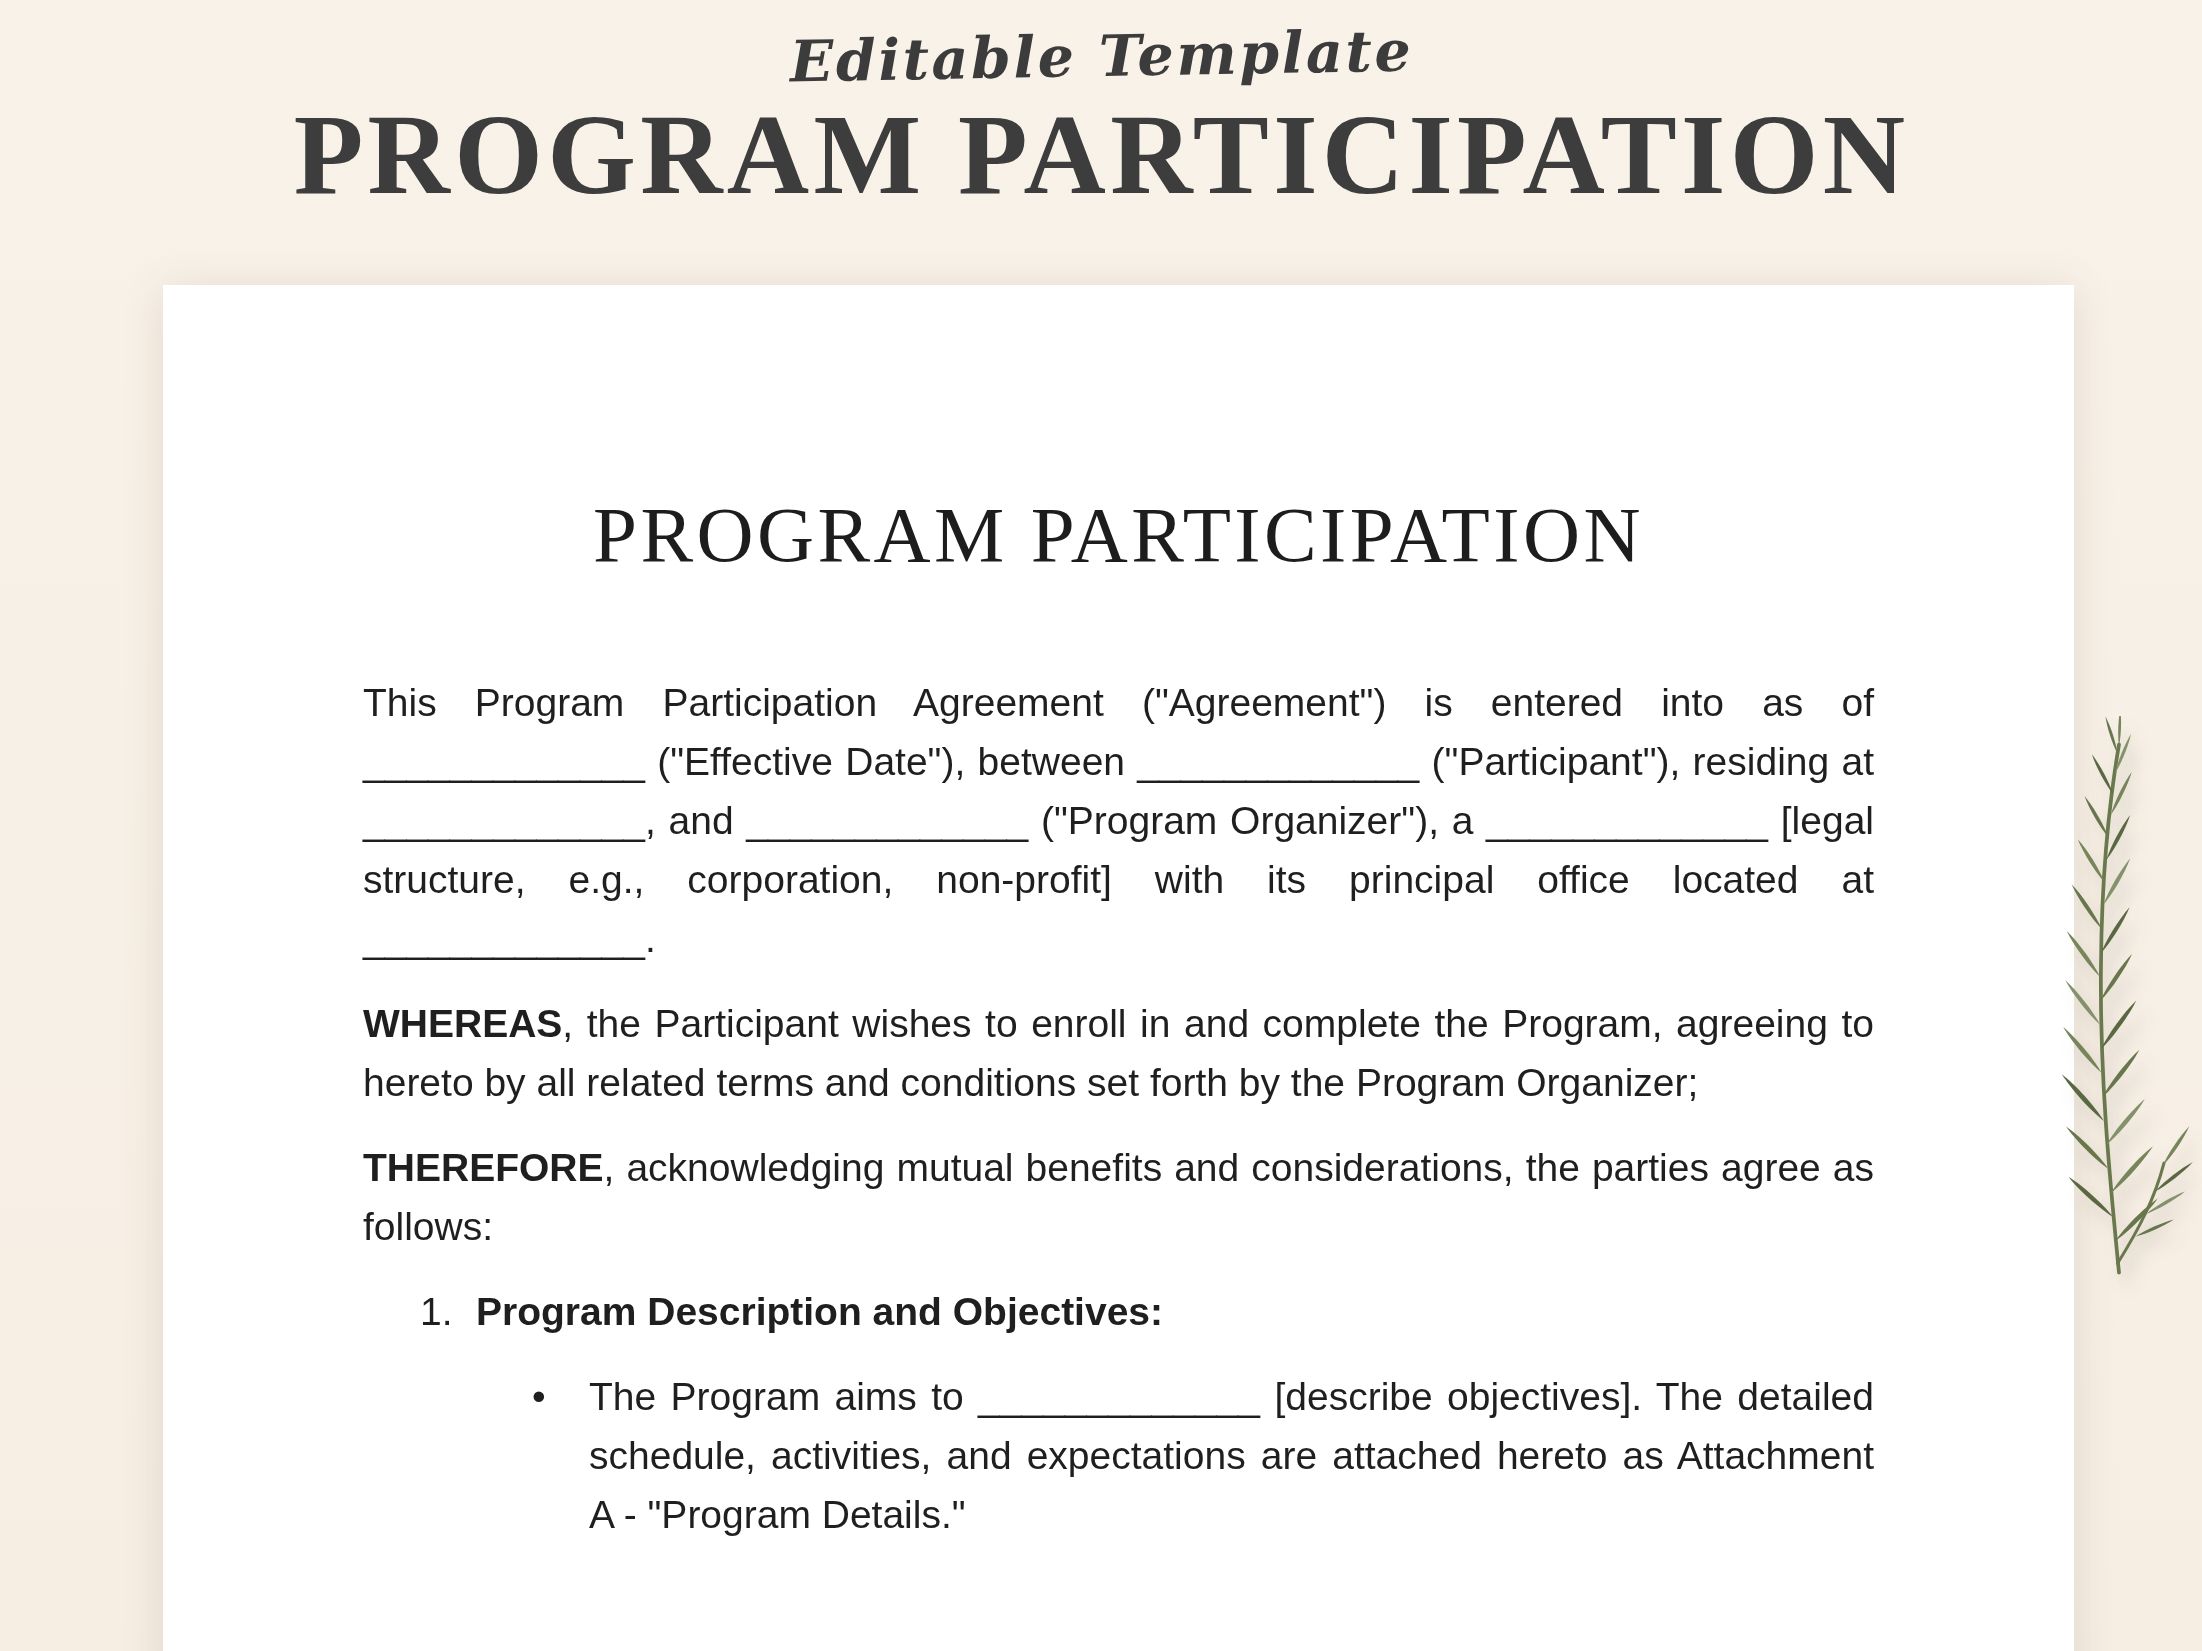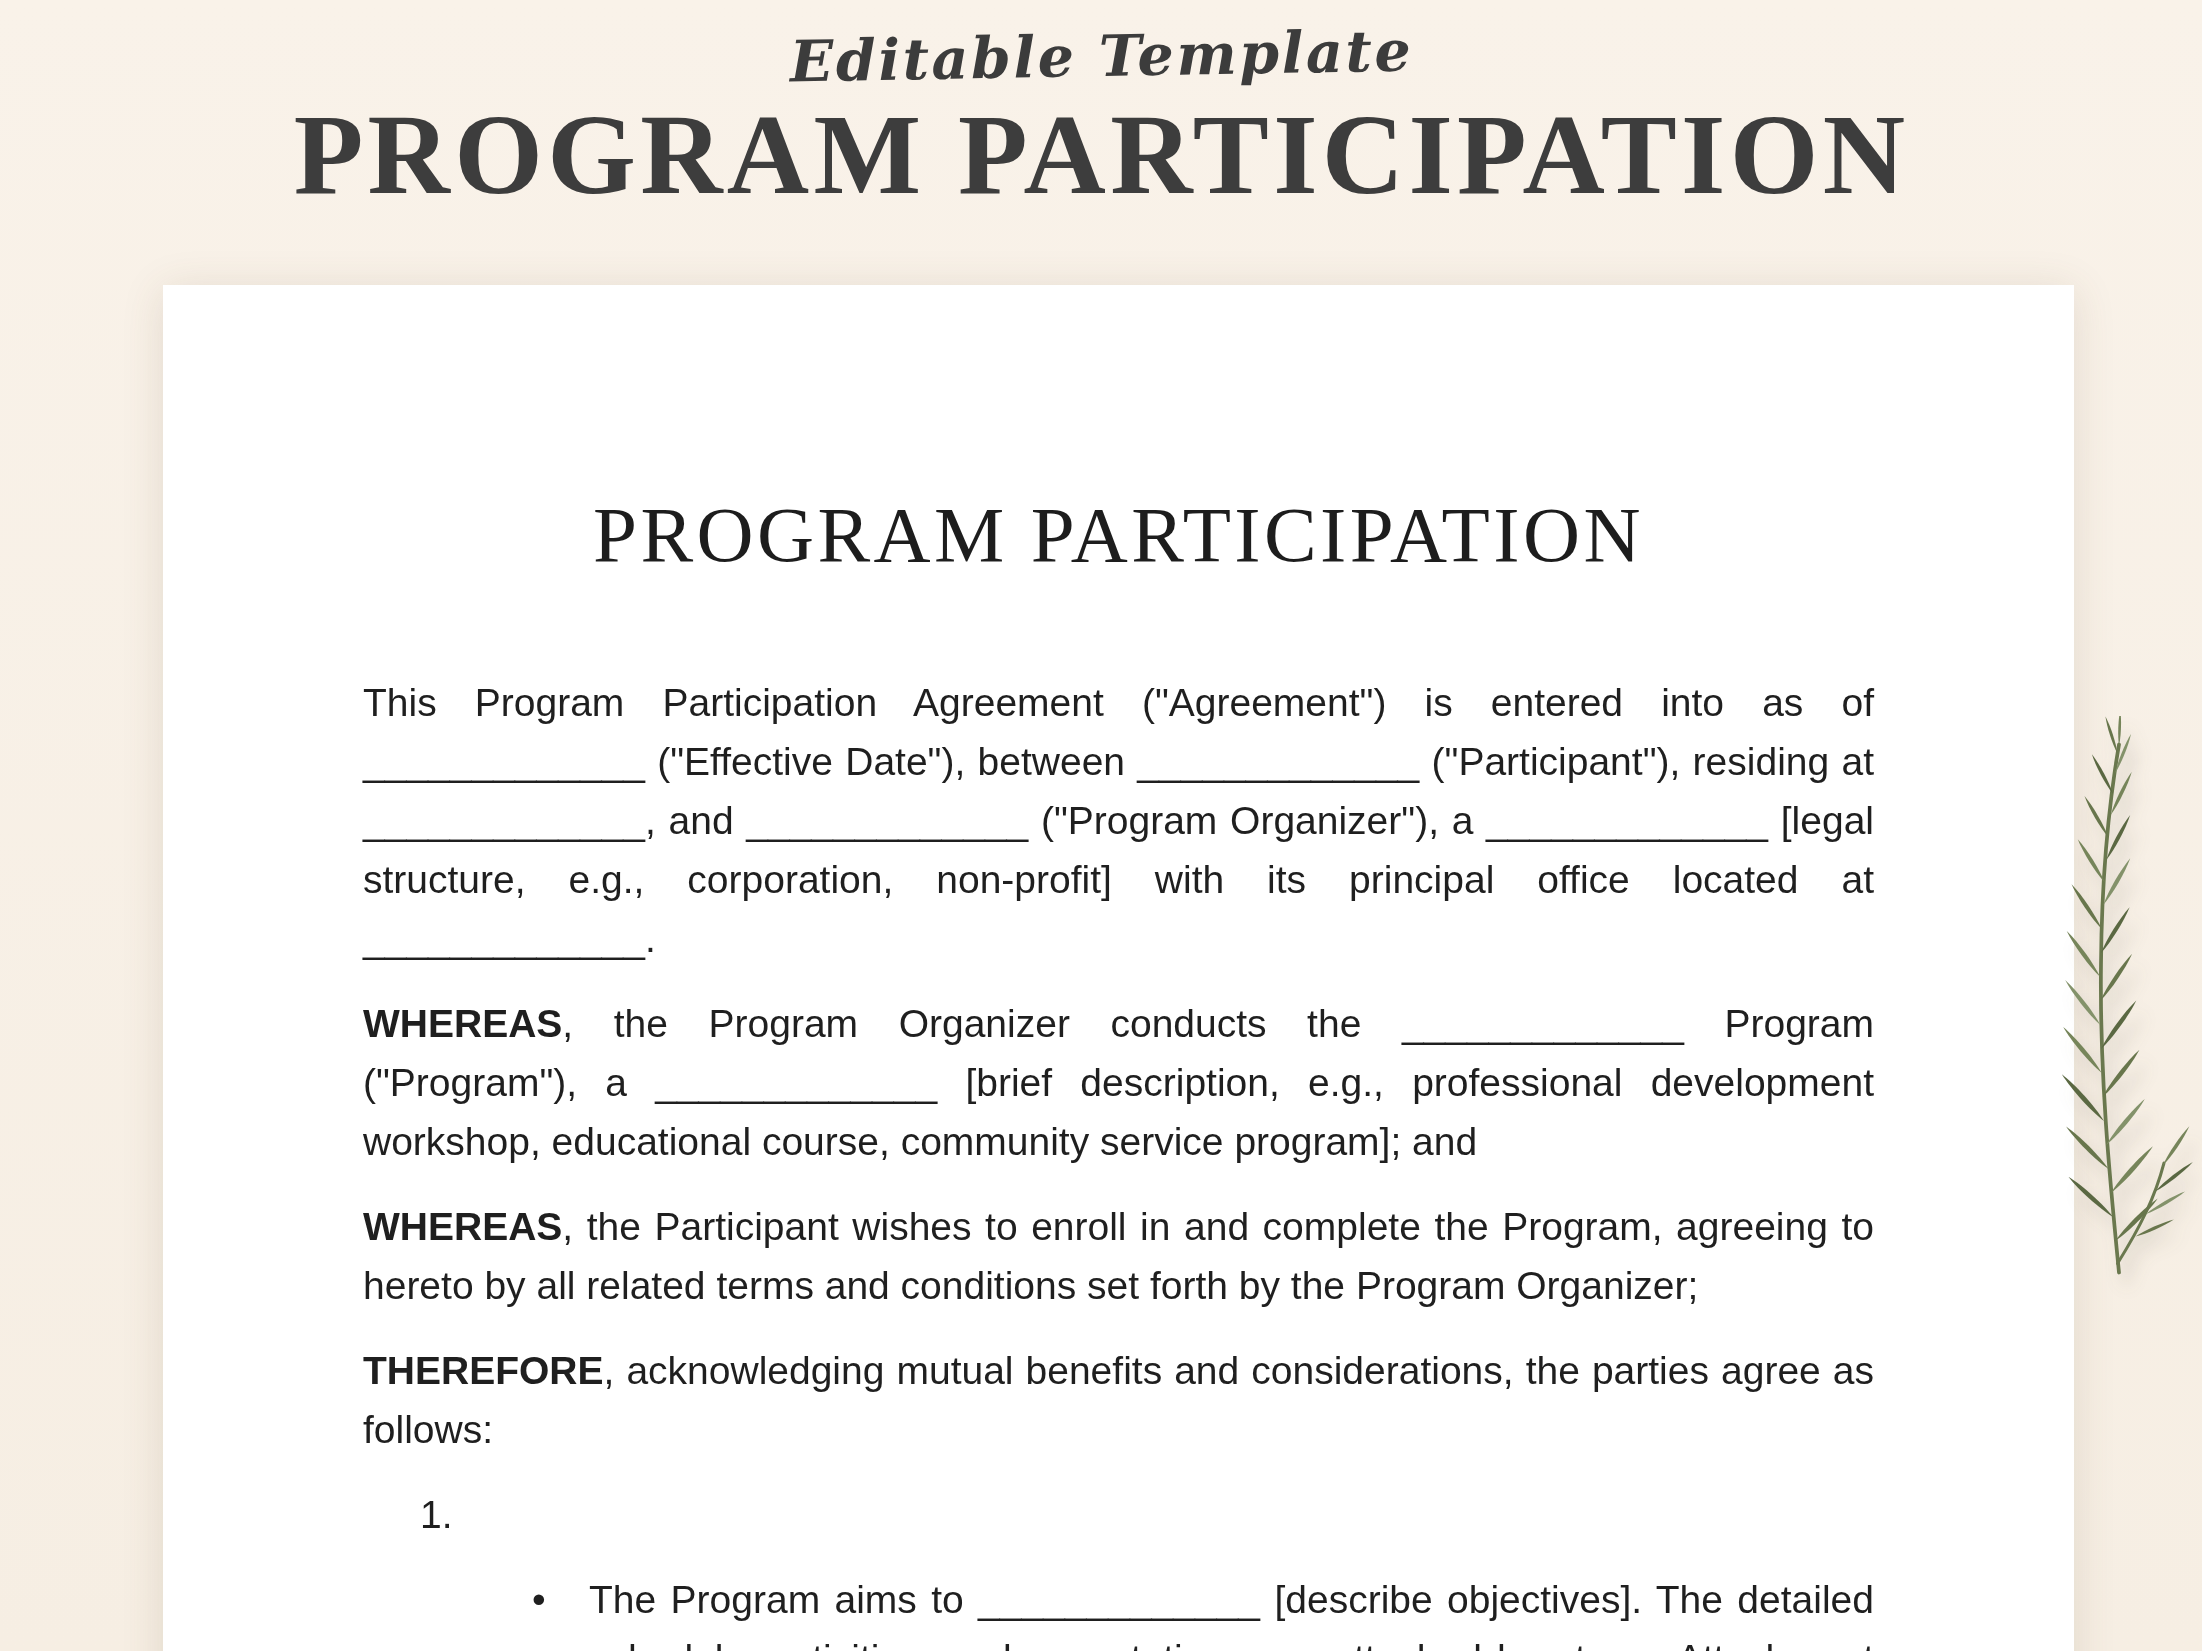--- a/index.html
+++ b/index.html
@@ -92,28 +92,28 @@
     <h1 class="banner-title">PROGRAM PARTICIPATION</h1>
   </div>
 
   <div class="paper">
     <h2 class="doc-title">PROGRAM PARTICIPATION</h2>
 
     <div class="doc-body">
 
       <p>This Program Participation Agreement ("Agreement") is entered into as of _____________ ("Effective Date"), between _____________ ("Participant"), residing at _____________, and _____________ ("Program Organizer"), a _____________ [legal structure, e.g., corporation, non-profit] with its principal office located at _____________.</p>
 
-      <p><strong>WHEREAS</strong><span>, the Program Organizer conducts the _____________ Program ("Program"), a _____________ [brief description, e.g., professional development workshop, educational course, community service program]; and</span></p>
 
       <p><strong>WHEREAS</strong><span>, the Participant wishes to enroll in and complete the Program, agreeing to hereto by all related terms and conditions set forth by the Program Organizer;</span></p>
 
       <p><strong>THEREFORE</strong><span>, acknowledging mutual benefits and considerations, the parties agree as follows:</span></p>
 
       <div class="li-row">
         <span class="li-num">1.</span>
+        <span class="li-head">Program Description and Objectives:</span>
       </div>
 
       <div class="bullet-row">
         <span class="bullet-dot"></span>
         <p>The Program aims to _____________ [describe objectives]. The detailed schedule, activities, and expectations are attached hereto as Attachment A - "Program Details."</p>
       </div>
 
     </div>
   </div>
 

